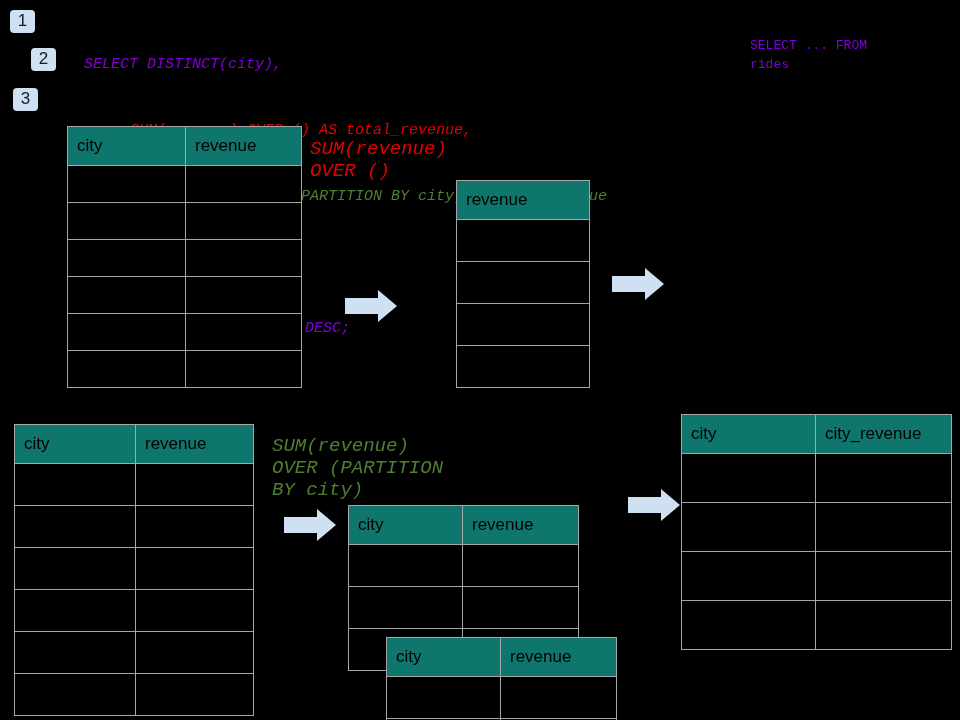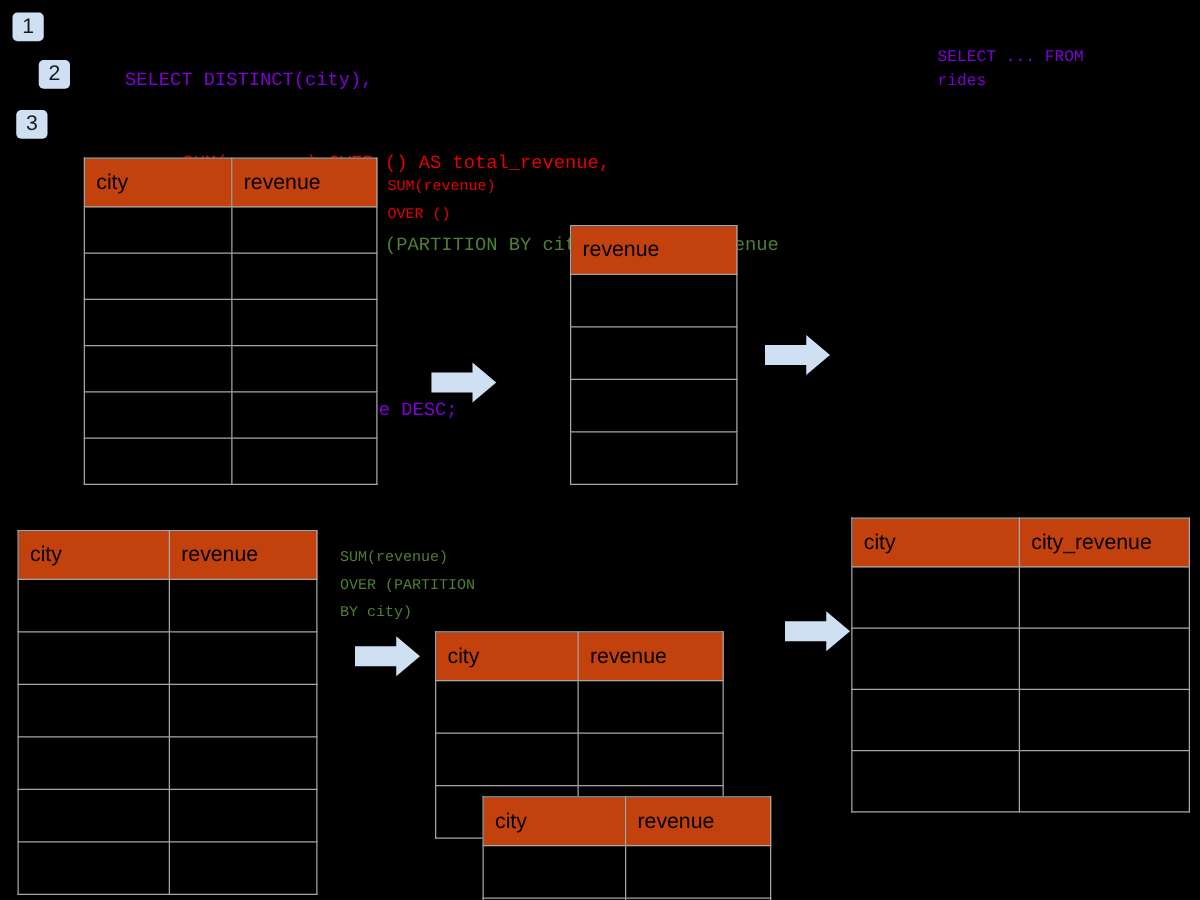--- a/index.html
+++ b/index.html
@@ -37,23 +37,24 @@
   }
   .sql-line{white-space:pre;}
   .c-purple{color:#8000d7;}
   .c-red{color:#e60000;}
   .c-green{color:#4f7f30;}
 
   
   .anno{
     position:absolute;
     font-family:"Liberation Mono","DejaVu Sans Mono",monospace;
-    font-size:12px;
+    font-size:19px;
     line-height:22px;
     white-space:pre;
+    font-style:italic;
   }
   .anno-right{
     position:absolute;
     font-family:Liberation Mono, monospace;
     font-size:13px;
     line-height:19px;
     white-space:pre;
     color:#8000d7;
   }
 
@@ -64,42 +65,42 @@
     table-layout:fixed;
     background:#000;
   }
   .tbl td{
     border:1px solid #a6a6a6;
     padding:0;
     background:#000000;
   }
   .tbl th{
     border:1px solid #a6a6a6;
-    background:#c2410c;
+    background:#0f766e;
     color:#000000;
     font-family:"Liberation Sans", sans-serif;
     font-weight:normal;
     font-size:17px;
     text-align:left;
     padding:0 0 0 9px;
   }
 
   
   .arrow{position:absolute;}
 </style>
 </head>
 <body>
 
 <div class="canvas">
 
   <div class="badge" style="left:10px;top:10px;">1</div>
   <div class="badge" style="left:31px;top:48px;">2</div>
   <div class="badge" style="left:13px;top:88px;">3</div>
 
-  <div class="sql" style="left:100px;top:10px;">
+  <div class="sql" style="left:84px;top:10px;font-style:italic;">
     <div class="sql-line c-purple">SELECT DISTINCT(city),</div>
     <div class="sql-line c-red" style="padding-left:46px;">SUM(revenue) OVER () AS total_revenue,</div>
     <div class="sql-line c-green" style="padding-left:46px;">SUM(revenue) OVER (PARTITION BY city) as city_revenue</div>
     <div class="sql-line c-purple" style="padding-left:23px;">FROM rides</div>
     <div class="sql-line c-purple" style="padding-left:23px;">ORDER by city_revenue DESC;</div>
   </div>
 
   <div class="anno-right" style="left:750px;top:36px;width:200px;">SELECT ... FROM
 rides</div>
 

